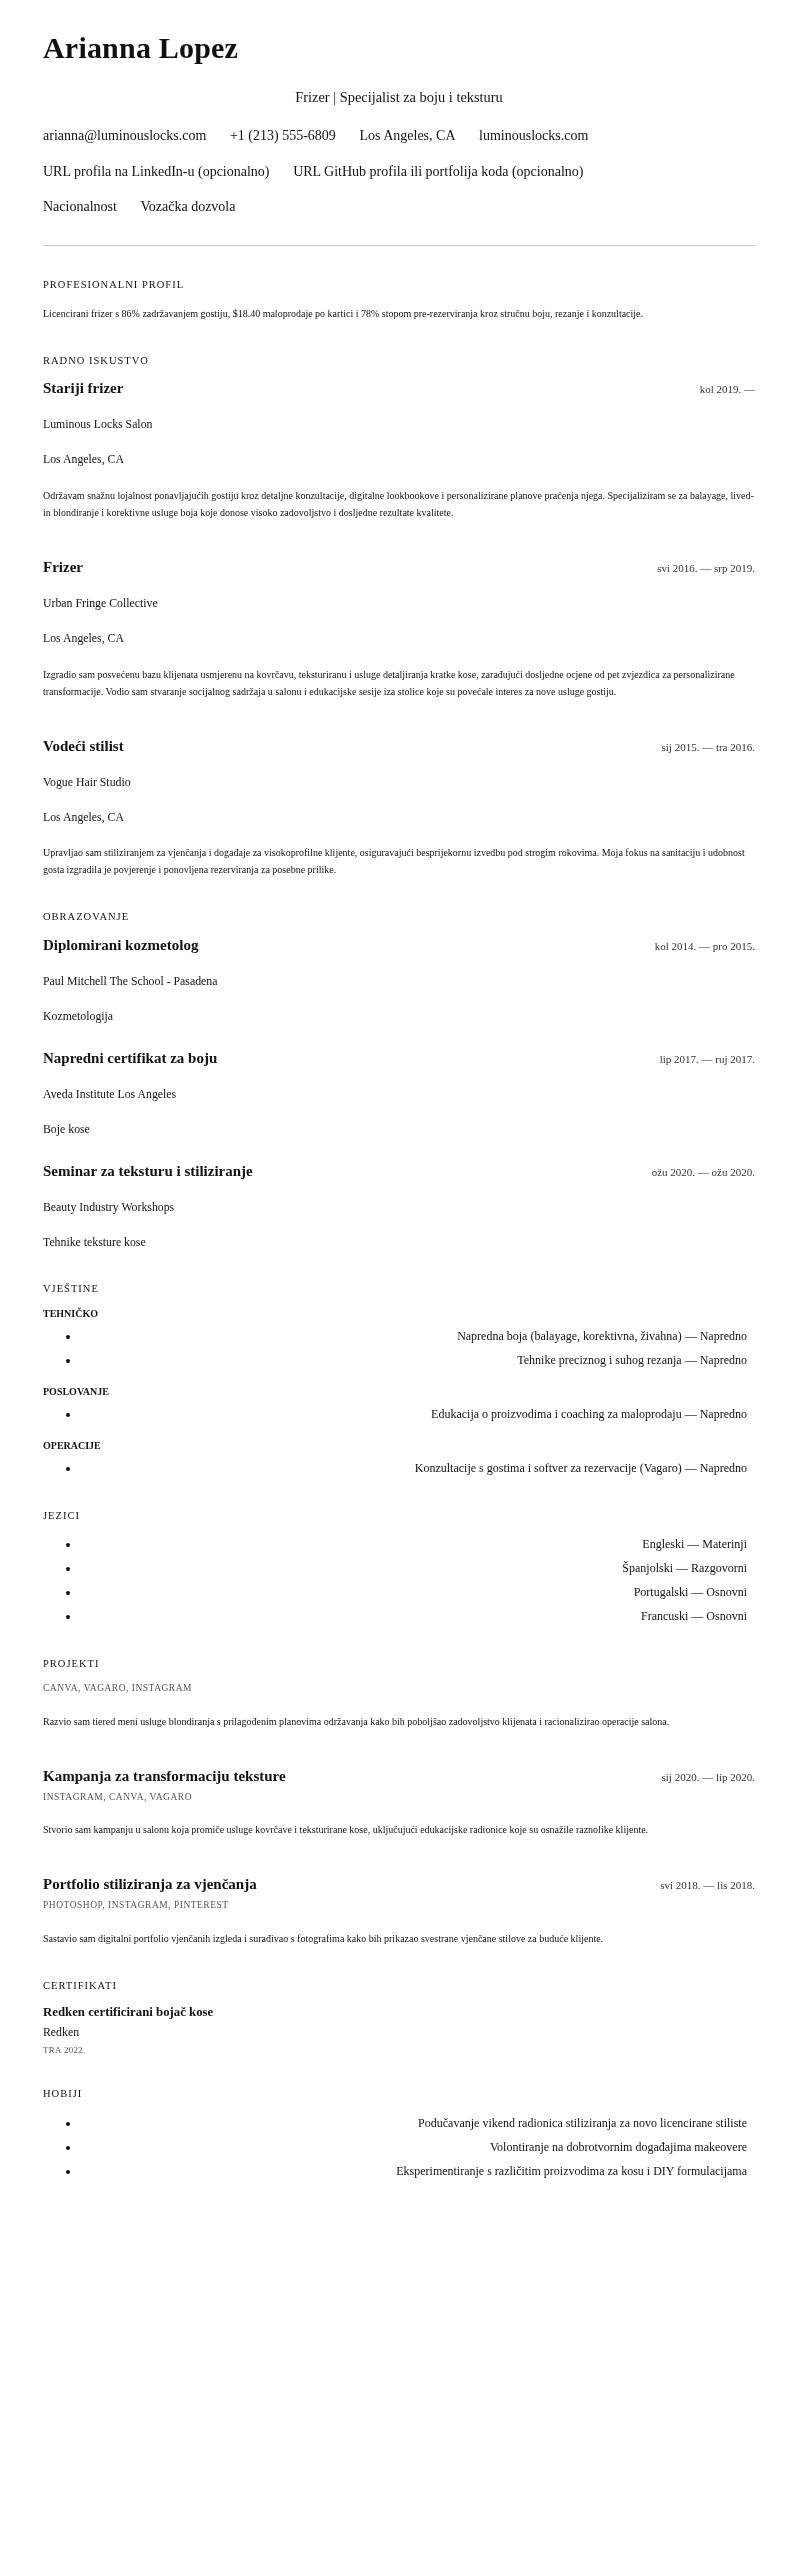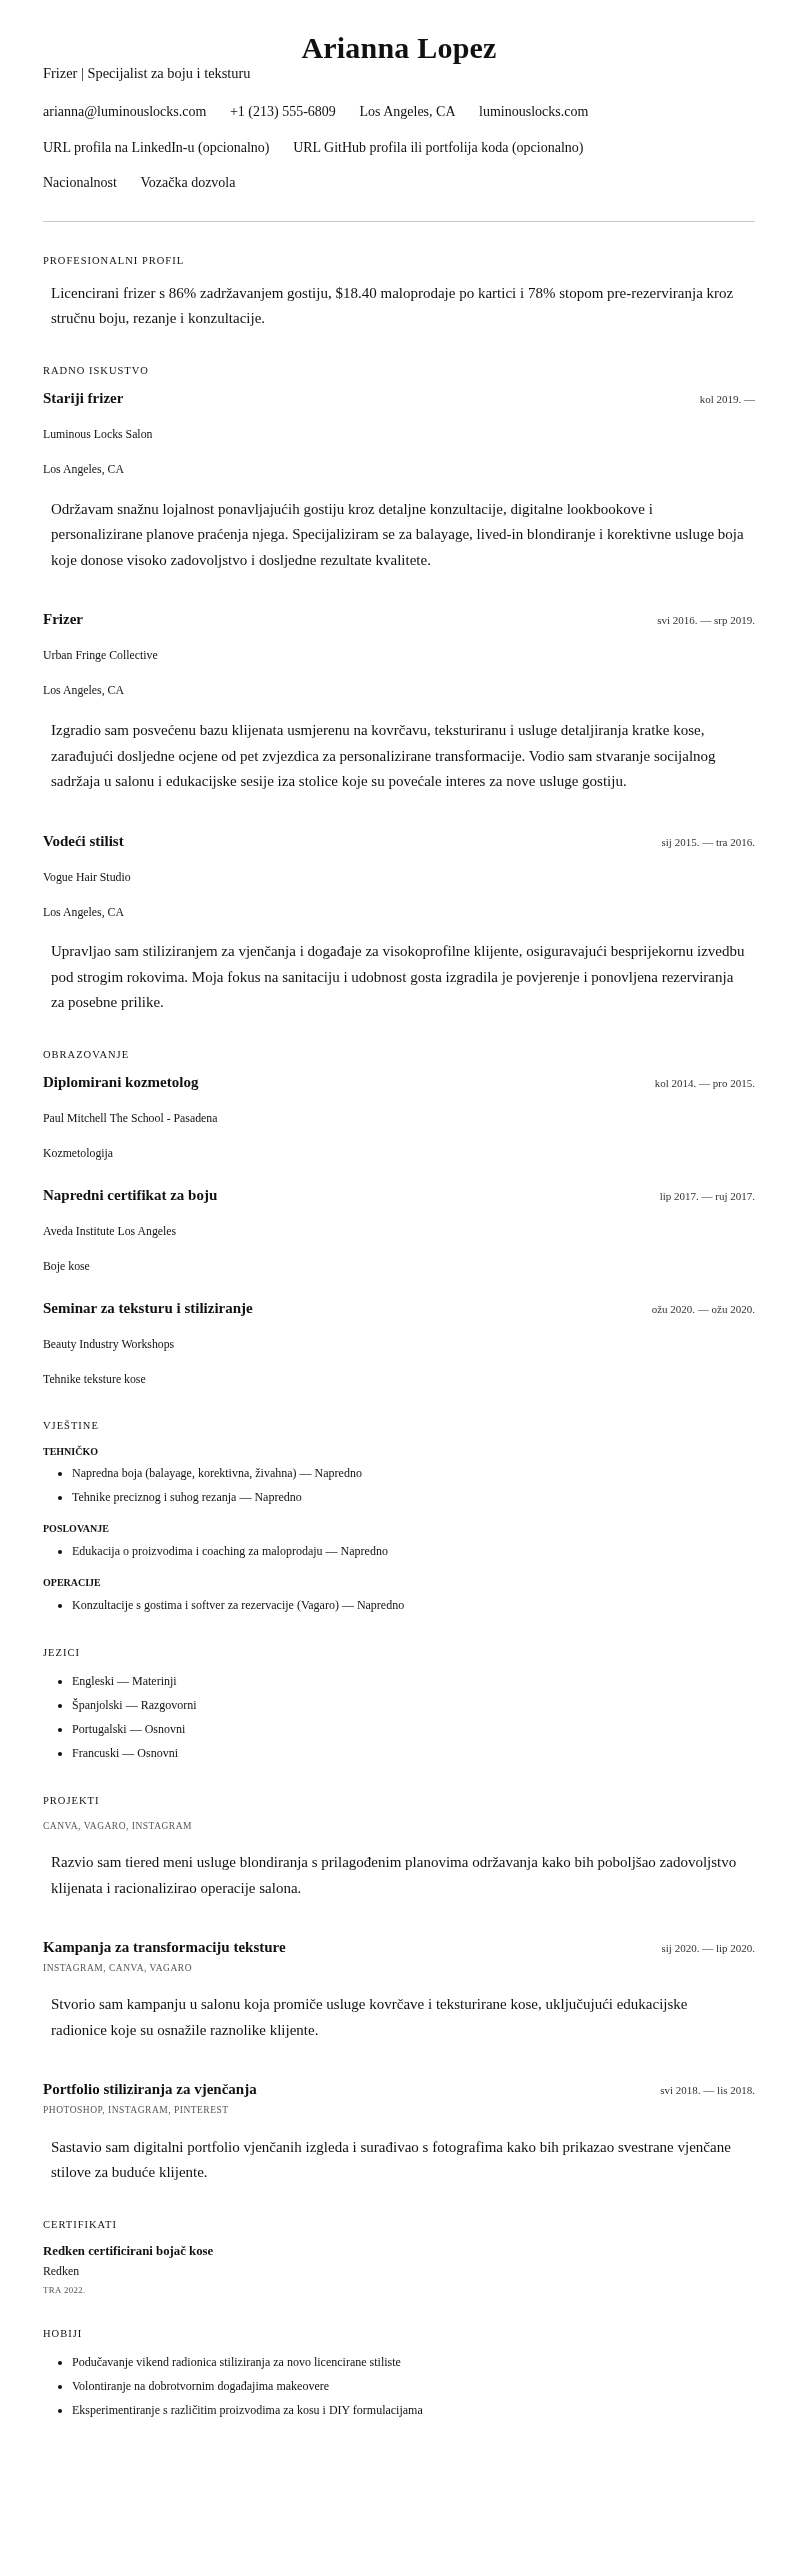--- a/index.html
+++ b/index.html
@@ -6,54 +6,54 @@
   html, body { margin: 0; padding: 0; }
   body {
     width: 786px;
     background: #ffffff;
     color: #111111;
     font-family: "Liberation Serif", "DejaVu Serif", serif;
   }
   .page { width: 786px; padding: 31px 31px 46px 43px; }
 
   
-  .name { font-size: 30px; font-weight: 700; margin: 0; letter-spacing: 0.2px; text-align: center; }
-  .subtitle { font-size: 14.4px; margin-top: 0; }
+  .name { font-size: 30px; font-weight: 700; margin: 0; letter-spacing: 0.2px; }
+  .subtitle { font-size: 14.4px; margin-top: 24px; text-align: center; }
   .contact-row {
     display: flex; flex-wrap: wrap;
     column-gap: 23.6px; row-gap: 5.2px;
     font-size: 14px; margin-top: 19.7px; color: #111; text-align: center;
   }
   .contact-row.first { margin-top: 22px; }
   .divider { border: none; border-top: 0.7px solid #c9c9c9; margin: 30px 0 0 0; }
 
   
   .section { margin-top: 33px; }
   .sec-heading { font-size: 10.5px; font-weight: 400; letter-spacing: 1px; margin: 0 0 14.4px 0; }
-  .body-text { font-size: 15px; line-height: 1.7; margin: 8px; }
+  .body-text { font-size: 10px; line-height: 1.7; margin: 0; }
 
   
   .entry { margin-top: 10.5px; }
   .entry + .entry { margin-top: 38px; }
   .entry-head { display: flex; justify-content: space-between; align-items: baseline; gap: 31px; }
   .entry-title { font-size: 15px; font-weight: 700; margin: 0; }
   .entry-date { font-size: 11px; color: #333; white-space: nowrap; }
   .entry-sub { font-size: 11.8px; margin-top: 20px; }
   .entry-desc { margin-top: 19.7px; }
   .stack { font-size: 9.5px; letter-spacing: 0.5px; color: #555; margin-top: 6.6px; text-transform: uppercase; }
 
   
   .edu-entry { margin-top: 10.5px; }
   .edu-entry + .edu-entry { margin-top: 26px; }
 
   
   .skill-group { margin-top: 17px; }
   .skill-group.first { margin-top: 3.9px; }
   .group-title { font-size: 10px; font-weight: 700; margin: 0 0 7.9px 0; }
-  ul.dot-list { margin: 0; padding-left: 29px; list-style: disc outside; }
+  ul.dot-list { margin: 8px; padding-left: 29px; list-style: disc outside; text-align: right; }
   ul.dot-list li { font-size: 12px; line-height: 1.5; margin-top: 5.9px; }
 
   
   .cert { margin-top: 9.2px; }
   .cert + .cert { margin-top: 22px; }
   .cert-name { font-size: 12.8px; font-weight: 700; margin: 0; }
   .cert-issuer { font-size: 11.8px; margin-top: 5.2px; }
   .cert-date { font-size: 8.8px; letter-spacing: 0.4px; color: #555; margin-top: 5.2px; text-transform: uppercase; }
 </style>
 </head>

